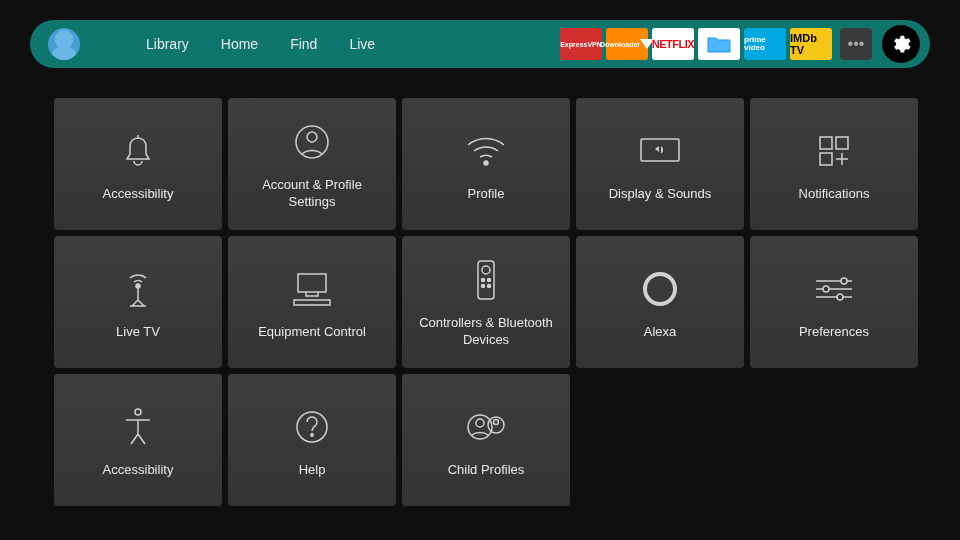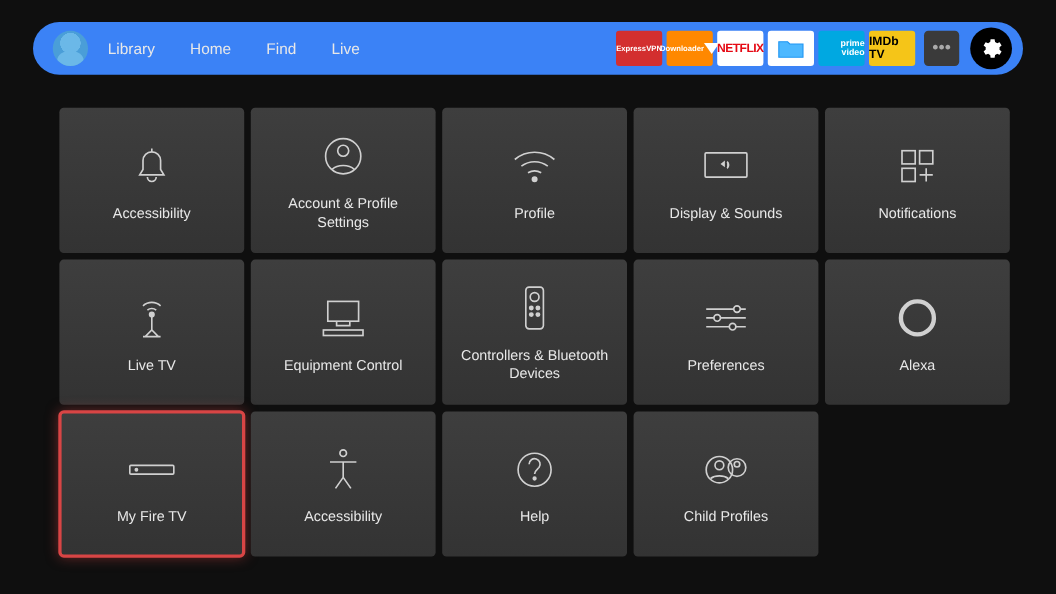--- a/index.html
+++ b/index.html
@@ -6,25 +6,26 @@
     body {
       width: 960px; height: 540px;
       background: #0f0f0f;
       font-family: -apple-system, BlinkMacSystemFont, "Segoe UI", Arial, sans-serif;
       color: #e8e8e8;
       overflow: hidden;
     }
     .topbar {
       display: flex;
       align-items: center;
-      background: #3b82f6;
+      background: #0f766e;
       border-radius: 28px;
       margin: 20px 30px 0 30px;
       padding: 6px 10px;
       height: 48px;
+      gap: 48px;
     }
     .avatar {
       width: 32px; height: 32px;
       border-radius: 50%;
       background: radial-gradient(circle at 50% 35%, #6bb8e8 35%, #4a9ed8 36%);
       margin: 0 18px 0 8px;
       position: relative;
       overflow: hidden;
     }
     .avatar::before {
@@ -66,21 +67,21 @@
       align-items: center;
       justify-content: center;
       font-size: 9px;
       font-weight: bold;
       color: #fff;
     }
     .app-express { background: #d32f2f; font-size:7px;}
     .app-downloader { background: #ff8800; }
     .app-netflix { background: #fff; color: #e50914; font-weight:900; font-size: 11px; letter-spacing: -0.5px; }
     .app-es { background: #fff; color: #2196f3; }
-    .app-prime { background: #00a8e1; font-size: 8px; text-align:right; line-height:1;}
+    .app-prime { background: #00a8e1; font-size: 8px; text-align:left; line-height:1;}
     .app-imdb { background: #f5c518; color: #000; font-weight:700; font-size: 11px;}
     .more-btn {
       width: 32px; height: 32px;
       background: #3a3a3a;
       border-radius: 4px;
       display: flex;
       align-items: center;
       justify-content: center;
       color: #aaa;
       font-size: 16px;
@@ -261,48 +262,39 @@
           <circle cx="14" cy="22" r="1.5" fill="#d0d0d0"></circle>
           <circle cx="8" cy="28" r="1.5" fill="#d0d0d0"></circle>
           <circle cx="14" cy="28" r="1.5" fill="#d0d0d0"></circle>
         </svg>
       </div>
     <div class="tile-label">Controllers &amp; Bluetooth Devices</div>
   </div>
 
   <div class="tile">
     <div class="tile-icon">
+        <svg width="40" height="40" viewBox="0 0 40 40">
+          <circle cx="20" cy="20" r="15" stroke-width="4"></circle>
+        </svg>
+      </div>
+    <div class="tile-label">Alexa</div>
+  </div>
+
+  <div class="tile">
+    <div class="tile-icon">
         <svg width="44" height="32" viewBox="0 0 44 32">
           <path d="M4 8 h36 M4 16 h36 M4 24 h36"></path>
           <circle cx="32" cy="8" r="3" fill="#333"></circle>
           <circle cx="14" cy="16" r="3" fill="#333"></circle>
           <circle cx="28" cy="24" r="3" fill="#333"></circle>
         </svg>
       </div>
     <div class="tile-label">Preferences</div>
   </div>
 
-  <div class="tile">
-    <div class="tile-icon">
-        <svg width="40" height="40" viewBox="0 0 40 40">
-          <circle cx="20" cy="20" r="15" stroke-width="4"></circle>
-        </svg>
-      </div>
-    <div class="tile-label">Alexa</div>
-  </div>
-
-  <div class="tile selected">
-    <div class="tile-icon">
-        <svg width="48" height="16" viewBox="0 0 48 16">
-          <rect x="4" y="4" width="40" height="8" rx="1"></rect>
-          <circle cx="10" cy="8" r="1" fill="#d0d0d0"></circle>
-        </svg>
-      </div>
-    <div class="tile-label">My Fire TV</div>
-  </div>
 
   <div class="tile">
     <div class="tile-icon">
         <svg width="36" height="42" viewBox="0 0 36 42">
           <circle cx="18" cy="6" r="3"></circle>
           <path d="M6 14 h24 M18 14 v14 M18 28 l-7 10 M18 28 l7 10"></path>
         </svg>
       </div>
     <div class="tile-label">Accessibility</div>
   </div>

